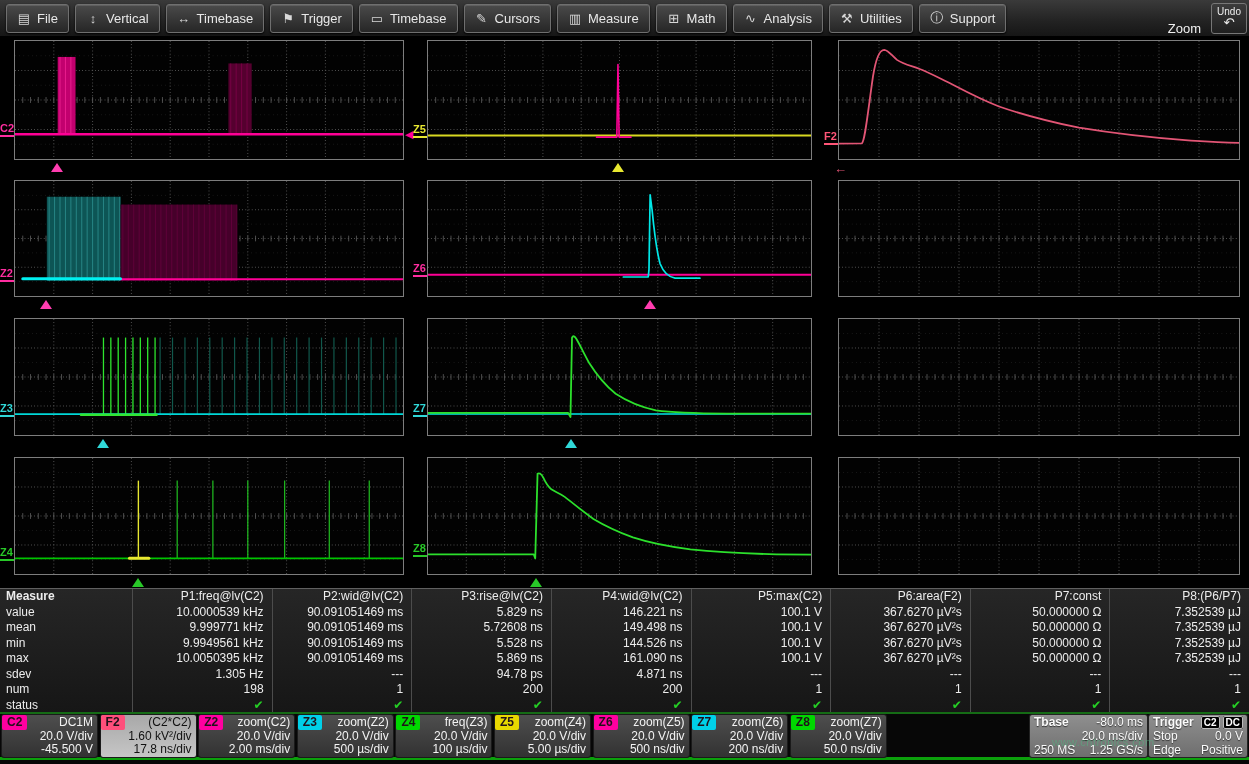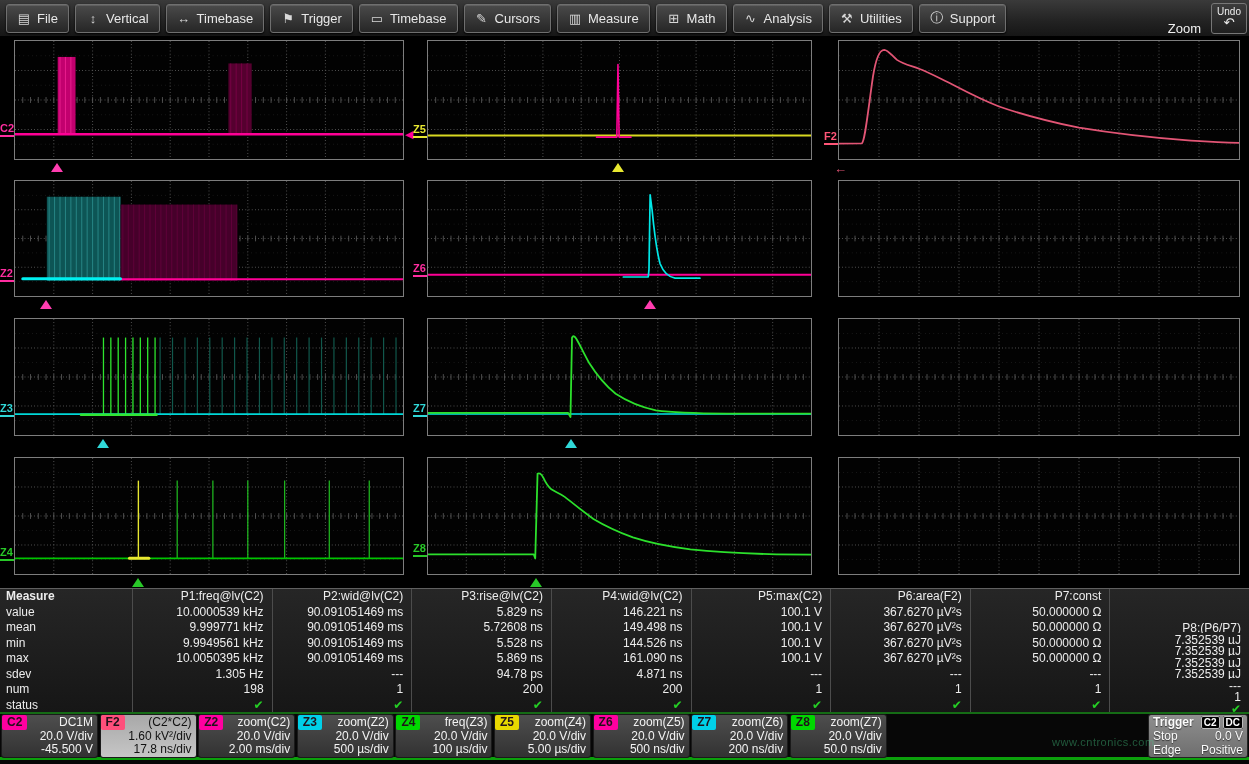--- a/index.html
+++ b/index.html
@@ -28,21 +28,21 @@
   .zlabel{position:absolute;font-size:11px;font-weight:bold;width:14px;text-align:left;
     border-bottom:2px solid currentColor;line-height:11px;padding-bottom:1px;z-index:4;}
   .tri{position:absolute;width:0;height:0;border-left:6px solid transparent;
     border-right:6px solid transparent;z-index:4;}
   .sidearrow{position:absolute;font-size:11px;line-height:11px;z-index:4;font-weight:bold;}
   
   #mtable{position:absolute;left:0;top:588px;width:1249px;height:124px;
     background:linear-gradient(#262626,#161616);border-top:1px solid #606060;
     display:flex;color:#ededed;font-size:12px;}
   .mcol{display:flex;flex-direction:column;border-right:1px solid #4c4c4c;box-sizing:border-box;}
-  .mcol:last-child{border-right:none;margin-top:32px;}
+  .mcol:last-child{border-right:none;}
   .mcell{height:15.5px;line-height:15.5px;text-align:right;padding-right:8px;white-space:nowrap;overflow:hidden;}
   .mlabelcol .mcell{text-align:left;padding-left:6px;}
   .mhead{font-weight:bold;}
   .mcheck{color:#25cf25;font-weight:bold;font-size:12px;}
   
   #bottom{position:absolute;left:0;top:712px;width:1249px;height:52px;background:#070707;}
   #bottom .gline-top{position:absolute;left:0;top:0;width:100%;height:2px;background:#156b15;}
   #bottom .gline-bot{position:absolute;left:0;top:45px;width:100%;height:3px;background:#0ca00c;}
   .chbox{position:absolute;top:3px;height:42px;border-radius:2px;
     background:linear-gradient(#4e4e4e,#323232);color:#f3f3f3;font-size:12px;
@@ -1251,20 +1251,34 @@
       <div class="chline">200 ns/div</div>
     </div>
     <div class="chbox" style="left: 790.8px; width: 95px;">
       <div class="chrow1">
         <span class="chtab" style="background: rgb(0, 216, 0);">Z8</span>
         <span class="chtitle">zoom(Z7)</span>
       </div>
       <div class="chline">20.0 V/div</div>
       <div class="chline">50.0 ns/div</div>
     </div>
+    <div class="infobox" style="left: 1030px; width: 117px;">
+      <div class="irow">
+        <span class="ibold">Tbase</span>
+        <span>-80.0 ms</span>
+      </div>
+  <div class="irow">
+        <span></span>
+        <span>20.0 ms/div</span>
+      </div>
+  <div class="irow">
+        <span>250 MS</span>
+        <span>1.25 GS/s</span>
+      </div>
+    </div>
     <div class="infobox" style="left: 1149px; width: 98px;">
       <div class="irow">
         <span class="ibold">Trigger</span>
         <span><span class="badge">C2</span><span class="badge">DC</span></span>
       </div>
   <div class="irow">
         <span>Stop</span>
         <span>0.0 V</span>
       </div>
   <div class="irow">

